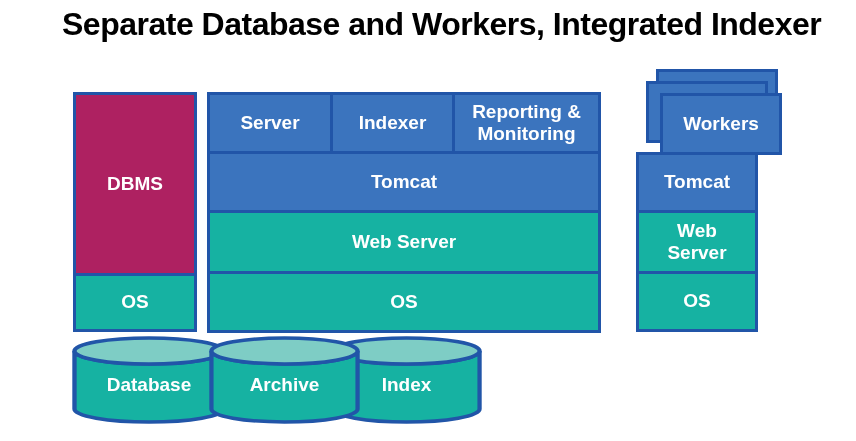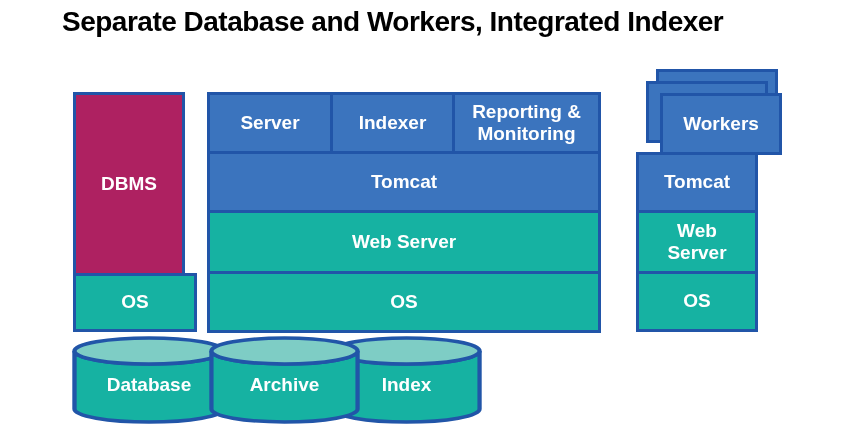--- a/index.html
+++ b/index.html
@@ -5,21 +5,21 @@
   :root{
     --blue:#3B74BE; --border:#2155A8; --teal:#16B2A2;
     --teal_light:#7ECDC5; --magenta:#AE2161; --box_text:#FFFFFF; --title_text:#000000;
   }
   html,body{margin:0;padding:0;background:#fff;}
   #stage{
     position:relative;width:856px;height:441px;background:#fff;overflow:hidden;
     font-family:"Liberation Sans",sans-serif;
   }
   .title{
-    position:absolute;left:62px;top:6px;font-size:28px;font-weight:700;
+    position:absolute;left:62px;top:6px;font-size:32px;font-weight:700;
     color:var(--title_text);letter-spacing:-0.5px;white-space:nowrap;
   }
   .box{
     position:absolute;box-sizing:border-box;border:3px solid var(--border);
     display:flex;align-items:center;justify-content:center;
     color:var(--box_text);font-weight:700;font-size:19px;line-height:1.18;text-align:center;
   }
   .blue{background:var(--blue);}
   .teal{background:var(--teal);}
   .magenta{background:var(--magenta);}
@@ -31,21 +31,21 @@
     color:var(--box_text);font-weight:700;font-size:19px;
   }
 </style>
 </head>
 <body>
 
 <div id="stage">
 
   <div class="title">Separate Database and Workers, Integrated Indexer</div>
 
-  <div class="box magenta" style="left:73px;top:92px;width:112px;height:184px;">DBMS</div>
+  <div class="box magenta" style="left:73px;top:92px;width:124px;height:184px;">DBMS</div>
   <div class="box teal" style="left:73px;top:273px;width:124px;height:59px;">OS</div>
 
   <div class="box blue" style="left:207px;top:92px;width:126px;height:62px;">Server</div>
   <div class="box blue" style="left:330px;top:92px;width:125px;height:62px;">Indexer</div>
   <div class="box blue narrow-wrap" style="left:452px;top:92px;width:149px;height:62px;">Reporting &amp; Monitoring</div>
   <div class="box blue" style="left:207px;top:151px;width:394px;height:62px;">Tomcat</div>
   <div class="box teal" style="left:207px;top:210px;width:394px;height:64px;">Web Server</div>
   <div class="box teal" style="left:207px;top:271px;width:394px;height:62px;">OS</div>
 
   <div class="box blue" style="left:656px;top:69px;width:122px;height:62px;"></div>

